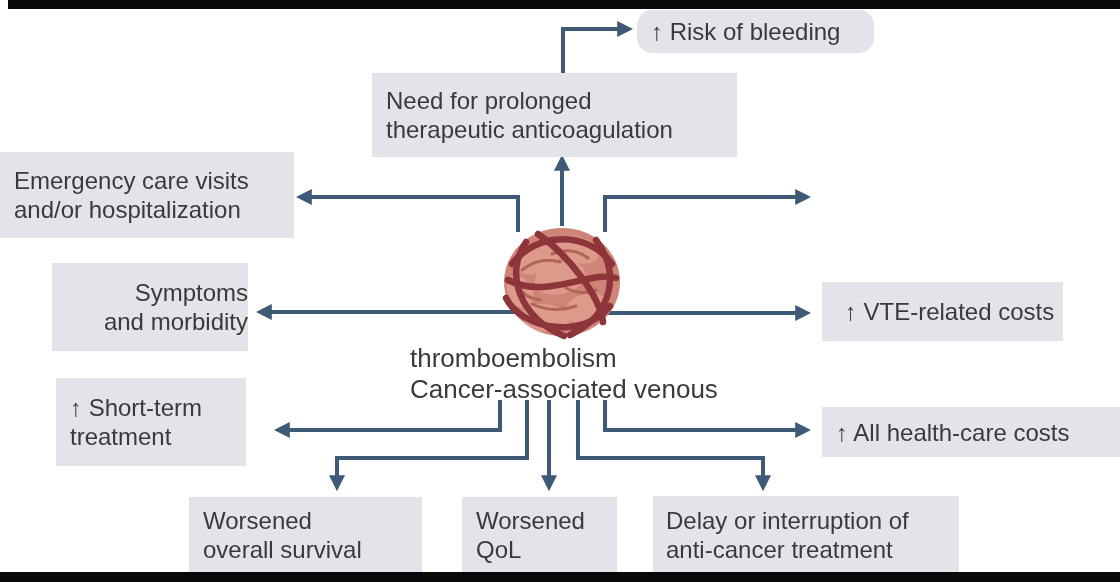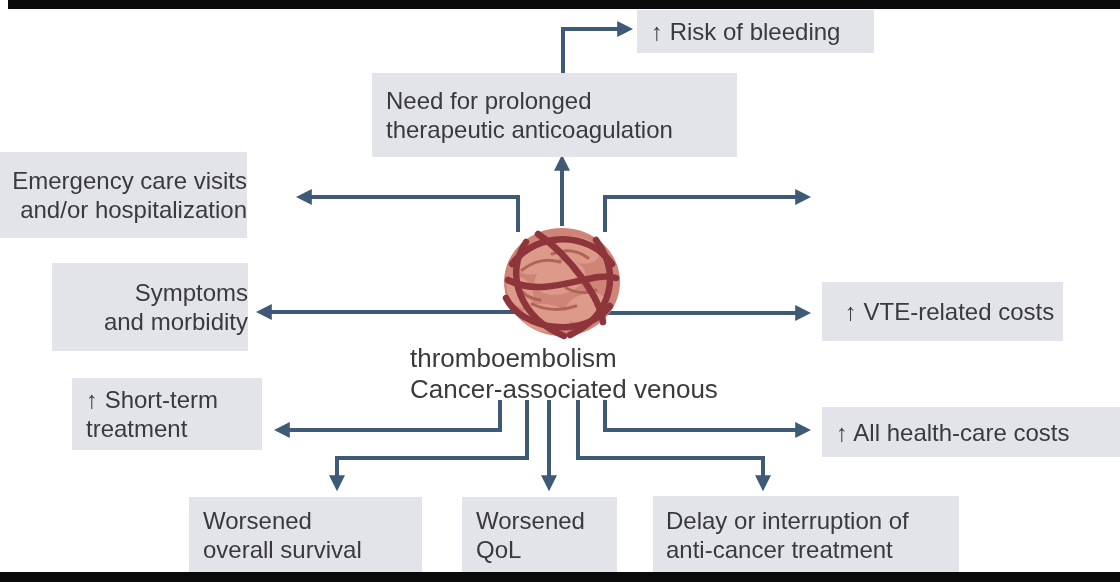--- a/index.html
+++ b/index.html
@@ -59,45 +59,45 @@
     <path class="ln" marker-end="url(#ah)" d="M605,232 L605,197 L796,197"></path>
     <path class="ln" marker-end="url(#ah)" d="M540,312 L271,312"></path>
     <path class="ln" marker-end="url(#ah)" d="M590,313 L796,313"></path>
     <path class="ln" marker-end="url(#ah)" d="M500,400 L500,430 L289,430"></path>
     <path class="ln" marker-end="url(#ah)" d="M527,400 L527,458 L337,458 L337,476"></path>
     <path class="ln" marker-end="url(#ah)" d="M549,400 L549,476"></path>
     <path class="ln" marker-end="url(#ah)" d="M578,400 L578,458 L763,458 L763,476"></path>
     <path class="ln" marker-end="url(#ah)" d="M605,400 L605,430 L796,430"></path>
   </svg>
 
-  <div class="box" style="left:637px;top:10px;width:237px;height:43px;">
+  <div class="box" style="left:637px;top:10px;width:237px;height:43px;border-radius:15px;">
     <span>↑ Risk of bleeding</span>
   </div>
 
   <div class="box" style="left:372px;top:73px;width:365px;height:84px;">
     <span>Need for prolonged</span>
     <span>therapeutic anticoagulation</span>
   </div>
 
-  <div class="box" style="left:0;top:152px;width:247px;height:86px;align-items:flex-end;">
+  <div class="box" style="left:0;top:152px;width:294px;height:86px;">
     <span>Emergency care visits</span>
     <span>and/or hospitalization</span>
   </div>
 
 
   <div class="box" style="left:52px;top:263px;width:196px;height:88px;text-align:right;">
     <span>Symptoms</span>
     <span>and morbidity</span>
   </div>
 
   <div class="box" style="left:822px;top:282px;width:241px;height:59px;align-items:center;">
     <span>↑ VTE-related costs</span>
   </div>
 
-  <div class="box" style="left:72px;top:378px;width:190px;height:72px;">
+  <div class="box" style="left:56px;top:378px;width:190px;height:88px;">
     <span>↑ Short-term</span>
     <span>treatment</span>
   </div>
 
   <div class="box" style="left:822px;top:407px;width:298px;height:50px;">
     <span>↑ All health-care costs</span>
   </div>
 
   <div class="box" style="left:189px;top:497px;width:233px;height:76px;">
     <span>Worsened</span>

